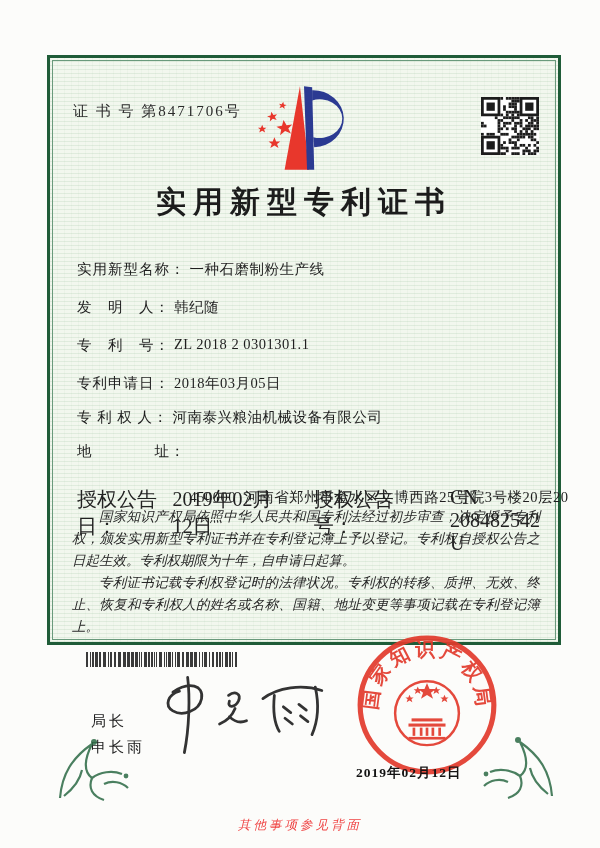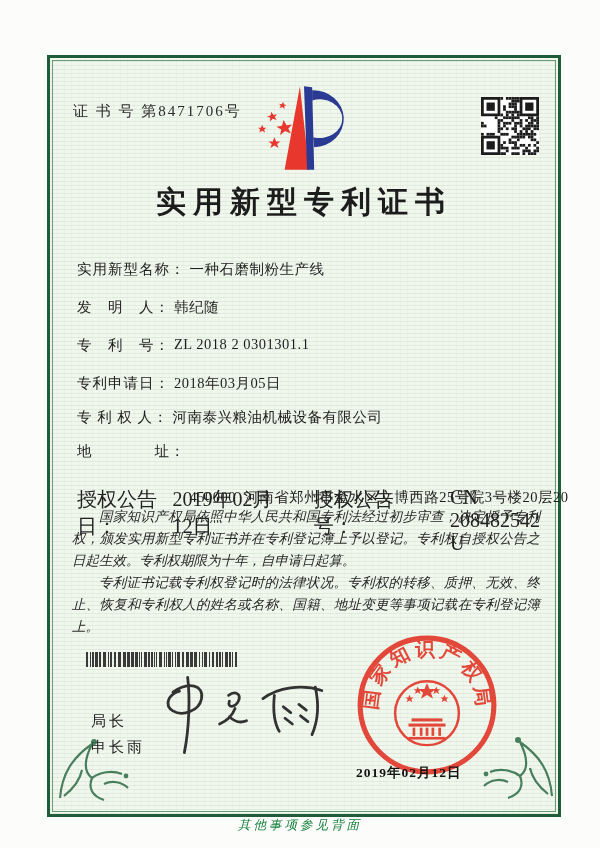--- a/index.html
+++ b/index.html
@@ -5,21 +5,21 @@
   * { margin:0; padding:0; box-sizing:border-box; }
   html,body { width:600px; height:848px; }
   body {
     position:relative;
     background:#fcfcfa;
     font-family:"Liberation Serif","DejaVu Serif",serif;
     color:#222;
     overflow:hidden;
   }
   .frame {
-    position:absolute; left:47px; top:55px; width:514px; height:762px;
+    position:absolute; left:47px; top:55px; width:514px; height:590px;
     border:3px solid #1f5c38;
     background-color:#f2f7ee;
     background-image:
       repeating-linear-gradient(0deg, rgba(110,165,115,0.14) 0 1px, transparent 1px 4px),
       repeating-linear-gradient(90deg, rgba(110,165,115,0.05) 0 1px, transparent 1px 7px);
   }
   .frame-inner {
     position:absolute; inset:2px;
     border:1px solid #6a9a7c;
   }
@@ -48,21 +48,21 @@
   .director { left:41px; top:650px; font-size:15px; letter-spacing:3px; color:#1d1d1d; line-height:26px; }
   .signature { left:100px; top:614px; width:180px; height:86px; }
   .seal { left:305px; top:575px; width:144px; height:144px; opacity:0.92; }
   .seal-date { left:306px; top:706px; font-size:13.5px; letter-spacing:1px; color:#141414; font-weight:600; }
   .page-no { left:0; top:719px; width:100%; text-align:center; font-size:11.5px; letter-spacing:2px; color:#2a2a2a; }
   .flourish { width:92px; height:76px; }
   .flourish.bl { left:4px; top:668px; }
   .flourish.br { left:416px; top:666px; transform:scaleX(-1); }
   .back-note {
     left:0; top:817px; width:100%; text-align:center;
-    font-size:12.5px; font-style:italic; letter-spacing:3px; color:#15803d;
+    font-size:12.5px; font-style:italic; letter-spacing:3px; color:#ef4444;
   }
 </style>
 </head>
 <body>
 
 <div class="frame">
   <div class="frame-inner"></div>
 
   <div class="abs cert-no">证 书 号 第8471706号</div>
 

